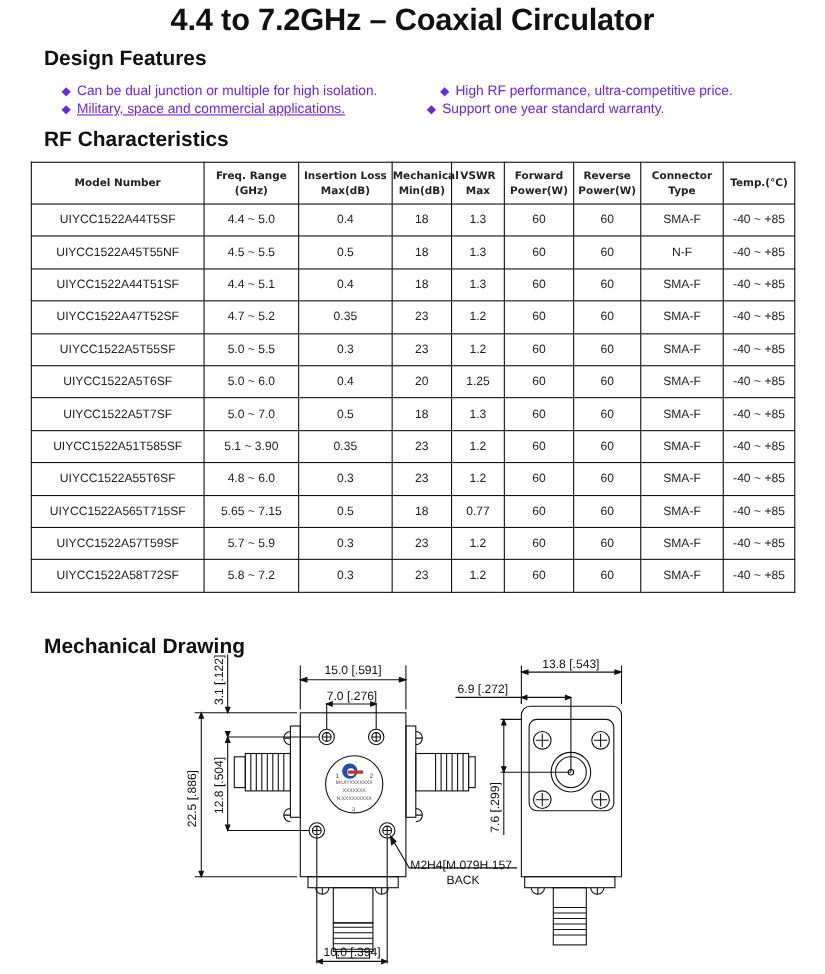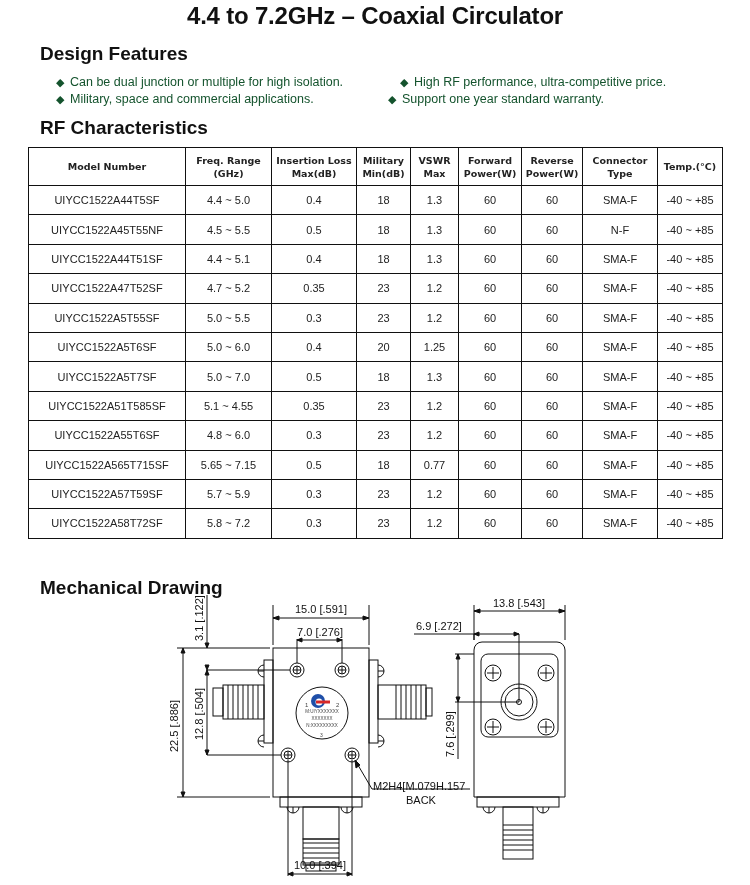--- a/index.html
+++ b/index.html
@@ -1,36 +1,36 @@
 <!DOCTYPE html>
 <html><head>
 <meta charset="utf-8">
 <style>
   html, body { margin:0; padding:0; background:#fff; }
   body { width:750px; height:885px; position:relative; overflow:hidden; font-family:"Liberation Sans", sans-serif; color:#111; }
-  .title { position:absolute; left:0; width:750px; top:2px; text-align:center; font-size:24px; font-weight:bold; letter-spacing:-0.2px; }
+  .title { position:absolute; left:0; width:750px; top:2px; text-align:center; font-size:28px; font-weight:bold; letter-spacing:-0.2px; }
   .h2 { position:absolute; left:40px; font-size:19px; font-weight:bold; }
-  .feat { position:absolute; font-size:12.5px; color:#14532d; white-space:nowrap; }
+  .feat { position:absolute; font-size:12.5px; color:#6d28d9; white-space:nowrap; }
   .feat .dia { display:inline-block; width:14px; font-size:11px; }
   table.rf { position:absolute; left:28px; top:147px; border-collapse:collapse; table-layout:fixed; width:694px; }
   table.rf th, table.rf td { border:1.3px solid #111; text-align:center; padding:0; }
   table.rf th { font-family:"DejaVu Sans", sans-serif; font-size:9.5px; font-weight:bold; height:37px; line-height:13px; color:#222; }
   table.rf td { font-size:11px; height:28.4px; color:#222; }
   svg.mech { position:absolute; left:0; top:575px; }
   svg text { font-family:"Liberation Sans", sans-serif; }
 </style>
 </head>
 <body>
 
 <div class="title">4.4 to 7.2GHz – Coaxial Circulator</div>
 
 <div class="h2" style="top:43px;">Design Features</div>
 <div class="feat" style="left:56px; top:75px;"><span class="dia">◆</span><span>Can be dual junction or multiple for high isolation.</span></div>
 <div class="feat" style="left:400px; top:75px;"><span class="dia">◆</span><span>High RF performance, ultra-competitive price.</span></div>
-<div class="feat" style="left:56px; top:92px;"><span class="dia">◆</span><span>Military, space and commercial applications.</span></div>
+<div class="feat" style="left:56px; top:92px;text-decoration:underline;"><span class="dia">◆</span><span>Military, space and commercial applications.</span></div>
 <div class="feat" style="left:388px; top:92px;"><span class="dia">◆</span><span>Support one year standard warranty.</span></div>
 
 <div class="h2" style="top:117px;">RF Characteristics</div>
 
 <table class="rf">
   <colgroup>
     <col style="width:157px">
       <col style="width:86px">
       <col style="width:85px">
       <col style="width:54px">
@@ -38,21 +38,21 @@
       <col style="width:63px">
       <col style="width:61px">
       <col style="width:75px">
       <col style="width:65px">
   </colgroup>
   <thead>
       <tr id="hdr-row">
         <th><span>Model Number</span></th>
         <th><span>Freq. Range</span><br><span>(GHz)</span></th>
         <th><span>Insertion Loss</span><br><span>Max(dB)</span></th>
-        <th><span>Military</span><br><span>Min(dB)</span></th>
+        <th><span>Mechanical</span><br><span>Min(dB)</span></th>
         <th><span>VSWR</span><br><span>Max</span></th>
         <th><span>Forward</span><br><span>Power(W)</span></th>
         <th><span>Reverse</span><br><span>Power(W)</span></th>
         <th><span>Connector</span><br><span>Type</span></th>
         <th><span>Temp.(°C)</span></th>
       </tr>
     </thead>
   <tbody id="rf-body">
       <tr>
         <td>UIYCC1522A44T5SF</td>
@@ -126,21 +126,21 @@
         <td>0.5</td>
         <td>18</td>
         <td>1.3</td>
         <td>60</td>
         <td>60</td>
         <td>SMA-F</td>
         <td>-40 ~ +85</td>
       </tr>
       <tr>
         <td>UIYCC1522A51T585SF</td>
-        <td>5.1 ~ 4.55</td>
+        <td>5.1 ~ 3.90</td>
         <td>0.35</td>
         <td>23</td>
         <td>1.2</td>
         <td>60</td>
         <td>60</td>
         <td>SMA-F</td>
         <td>-40 ~ +85</td>
       </tr>
       <tr>
         <td>UIYCC1522A55T6SF</td>

